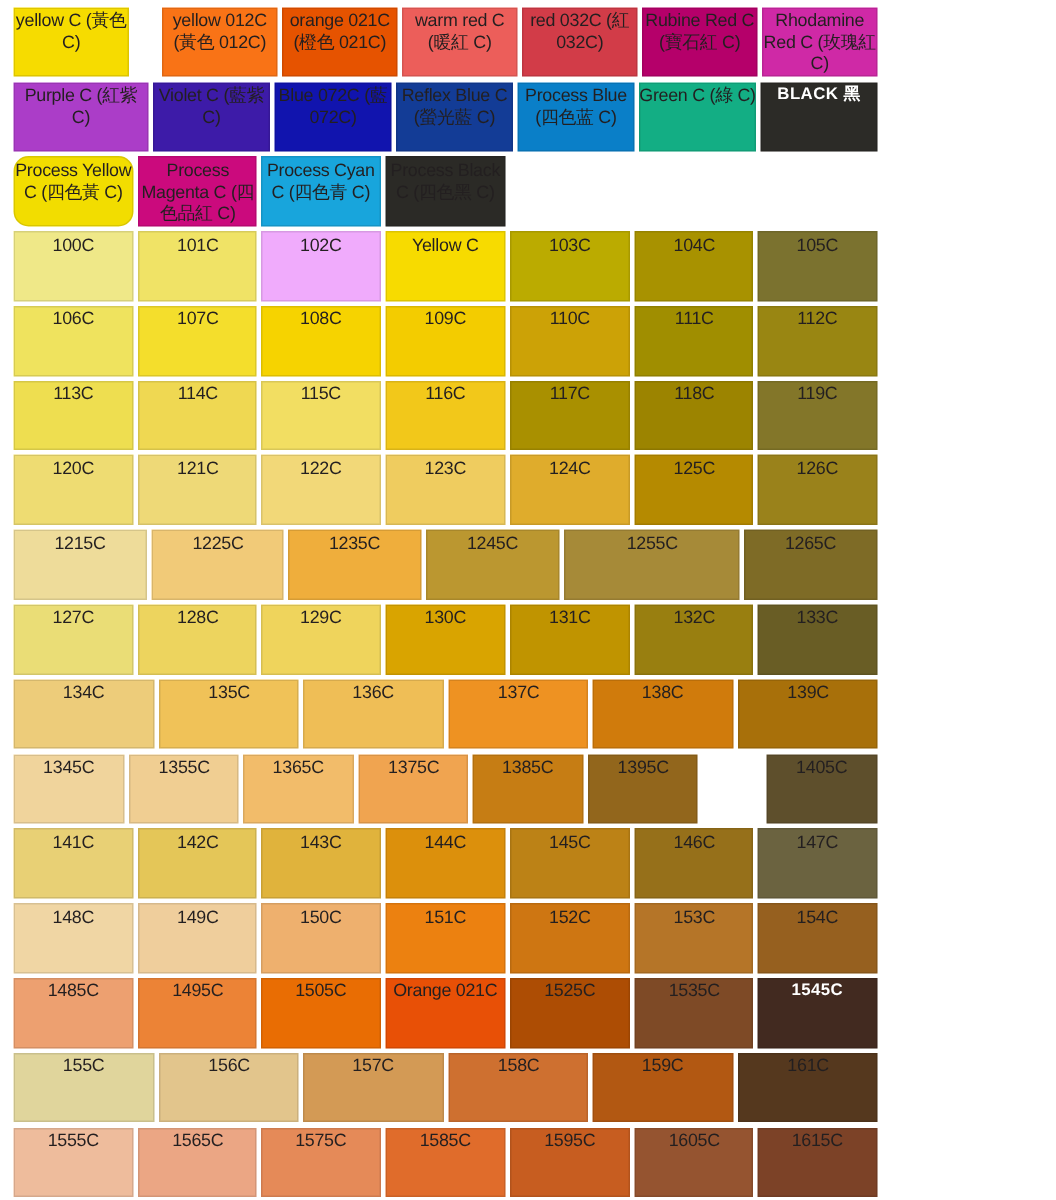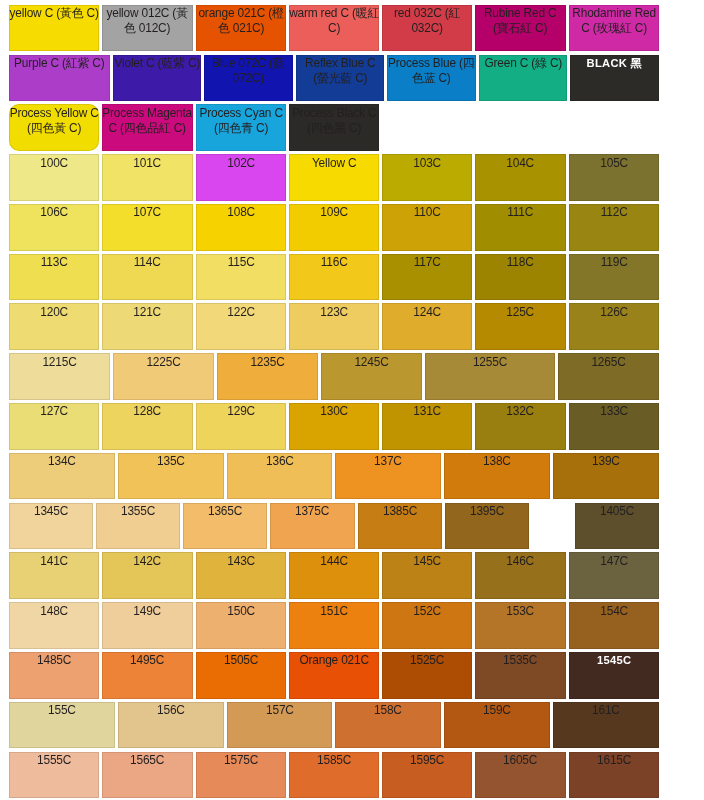--- a/index.html
+++ b/index.html
@@ -1,36 +1,36 @@
 <!DOCTYPE html>
 <html><head>
 <meta charset="utf-8">
 <title>Pantone Color Chart</title>
 <style>
   html,body{margin:0;padding:0;}
   body{width:704px;height:800px;background:#ffffff;font-family:"Liberation Sans",sans-serif;overflow:hidden;-webkit-font-smoothing:antialiased;}
   .sheet{position:relative;width:704px;height:800px;background:#ffffff;}
   .lbl{will-change:transform;}
-  .grid{position:absolute;left:9px;top:4.8px;width:650px;}
+  .grid{position:absolute;left:9px;top:4.8px;width:576px;}
   .row{display:flex;gap:3px;margin-bottom:3.2px;}
   .cell{flex:1 1 0;min-width:0;box-sizing:border-box;position:relative;display:block;height:46.6px;box-shadow:inset 0 0 0 1px rgba(0,0,0,0.10);}
   .lbl{position:absolute;left:0px;right:0px;top:1.4px;text-align:center;font-size:11.9px;line-height:14.6px;letter-spacing:-0.18px;color:#231f20;}
   .cell.empty{background:transparent;box-shadow:none;}
   .lbl.bold{font-weight:bold;font-size:11.2px;letter-spacing:0.3px;}
 </style>
 </head>
 <body>
 
 <div class="sheet">
  <div class="grid">
   <div class="row hrow">
    <div class="cell" style="background-color: rgb(246, 220, 0);">
           <span class="lbl">yellow C (黃色 C)</span>
         </div>
-   <div class="cell" style="background-color: #a3a3a3;">
+   <div class="cell" style="background-color: #f97316; margin-left: 19px;">
           <span class="lbl">yellow 012C (黃色 012C)</span>
         </div>
    <div class="cell" style="background-color: rgb(230, 83, 0);">
           <span class="lbl">orange 021C (橙色 021C)</span>
         </div>
    <div class="cell" style="background-color: rgb(236, 94, 90);">
           <span class="lbl">warm red C (暖紅 C)</span>
         </div>
    <div class="cell" style="background-color: rgb(210, 60, 72);">
           <span class="lbl">red 032C (紅 032C)</span>
@@ -82,21 +82,21 @@
    <div class="cell empty"></div>
    <div class="cell empty"></div>
   </div>
   <div class="row drow">
    <div class="cell" style="background-color: rgb(239, 232, 136);">
           <span class="lbl">100C</span>
         </div>
    <div class="cell" style="background-color: rgb(240, 227, 102);">
           <span class="lbl">101C</span>
         </div>
-   <div class="cell" style="background-color: #d946ef;">
+   <div class="cell" style="background-color: #f0abfc;">
           <span class="lbl">102C</span>
         </div>
    <div class="cell" style="background-color: rgb(247, 219, 0);">
           <span class="lbl">Yellow C</span>
         </div>
    <div class="cell" style="background-color: rgb(187, 171, 0);">
           <span class="lbl">103C</span>
         </div>
    <div class="cell" style="background-color: rgb(168, 146, 0);">
           <span class="lbl">104C</span>

